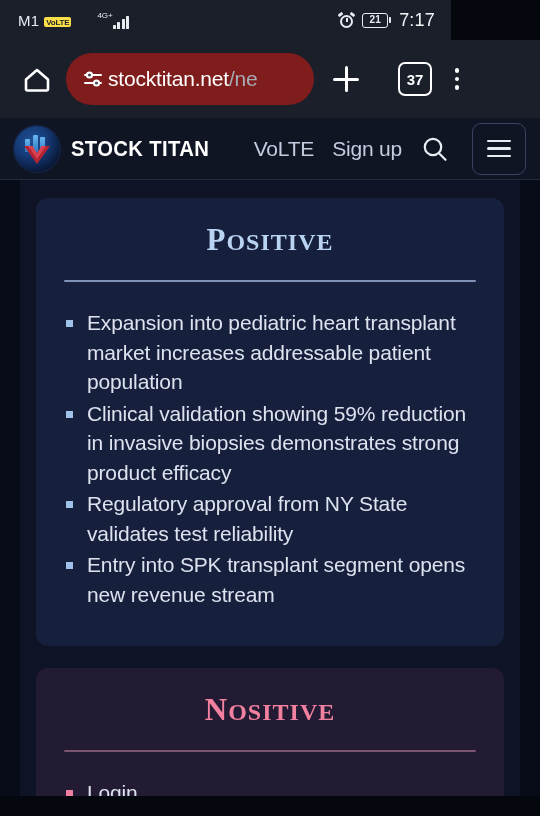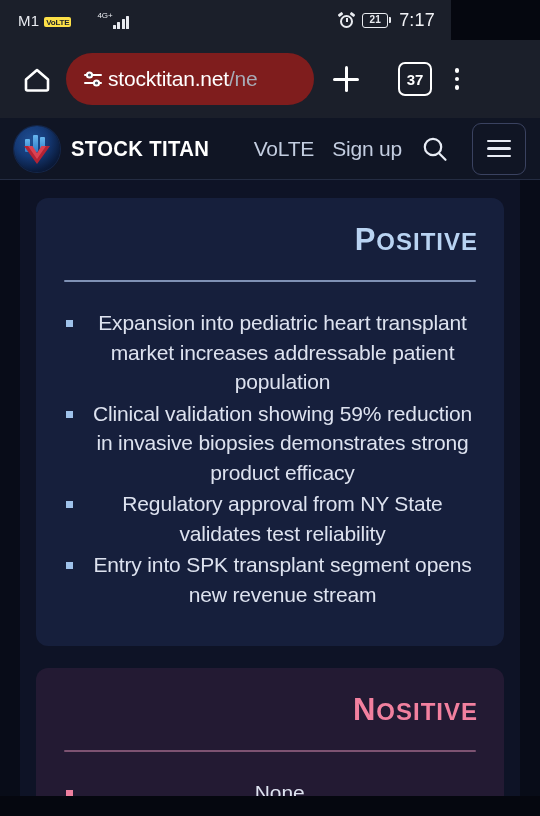--- a/index.html
+++ b/index.html
@@ -156,22 +156,22 @@
   .card.positive{
     background:#161f3c;
     margin-bottom:22px;
     min-height:448px;
   }
   .card.negative{
     background:#231a33;
     min-height:200px;
   }
   .card-title{
-    text-align:right;
-    font-family:Liberation Sans, sans-serif;
+    text-align:center;
+    font-family:Liberation Serif, serif;
     font-weight:bold;
     letter-spacing:1px;
   }
   .card-title .big{ font-size:31px; }
   .card-title .sm{ font-size:24px; }
   .positive .card-title{ color:#b9d3f2; }
   .negative .card-title{ color:#f2809f; }
 
   .divider{ height:2px; margin:22px 2px 26px 2px; border-radius:2px; }
   .positive .divider{ background:#7f91b5; }
@@ -179,21 +179,20 @@
 
   ul.points{ list-style:none; }
   ul.points li{
     position:relative;
     padding-left:25px;
     margin-bottom:2px;
     color:#dde2ef;
     font-size:21px;
     line-height:29.5px;
     letter-spacing:-.15px;
-    text-align:center;
   }
   ul.points li::before{
     content:""; position:absolute; left:4px; top:12px;
     width:7px; height:7px;
   }
   .positive ul.points li::before{ background:#9fc2ea; }
   .negative ul.points li::before{ background:#ee7f9f; }
 </style>
 </head>
 <body>
@@ -306,19 +305,19 @@
           <li>Clinical validation showing 59% reduction in invasive biopsies demonstrates strong product efficacy</li>
           <li>Regulatory approval from NY State validates test reliability</li>
           <li>Entry into SPK transplant segment opens new revenue stream</li>
         </ul>
       </div>
 
       <div class="card negative">
         <div class="card-title"><span class="big">N</span><span class="sm">OSITIVE</span></div>
         <div class="divider"></div>
         <ul class="points">
-          <li>None.</li>
+          <li>Login.</li>
         </ul>
       </div>
 
     </div>
   </div>
 </div>
 
 </body></html>

